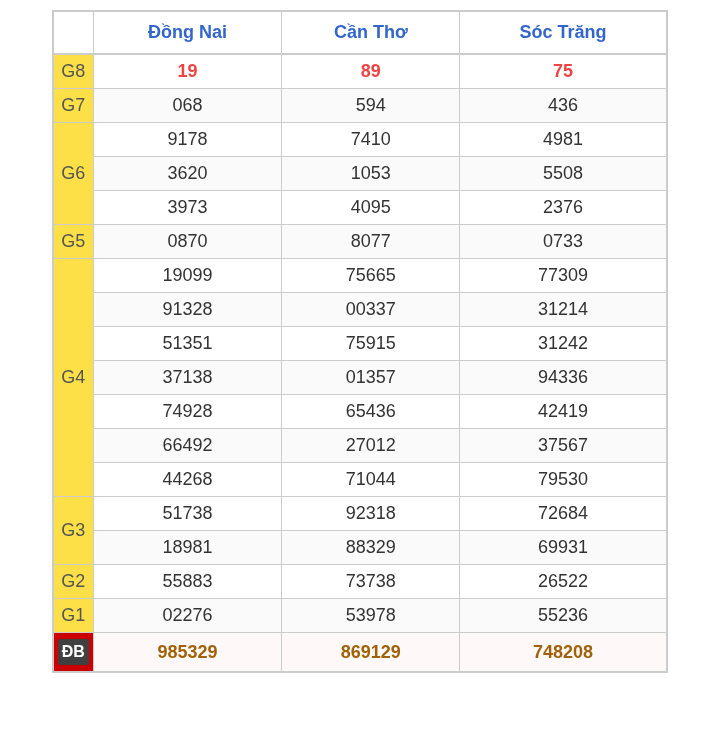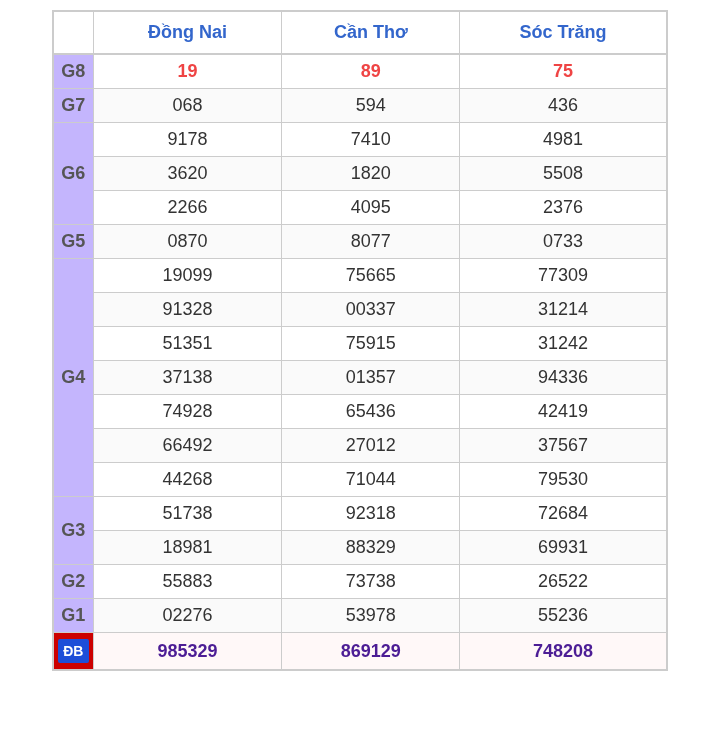--- a/index.html
+++ b/index.html
@@ -24,38 +24,38 @@
     }
     .lottery-table thead th {
       background: #fff;
       color: #3366cc;
       font-weight: bold;
       font-size: 18px;
       padding: 10px 4px;
       border-bottom: 2px solid #ccc;
     }
     .label-cell {
-      background: #c4b5fd;
+      background: #fde047;
       color: #555;
-      font-weight: bold;
+      font-weight: normal;
       font-size: 15px;
       width: 40px;
     }
     .value-cell {
       color: #333;
       font-size: 19px;
       margin-top: 36px;
     }
     .g8-value {
       color: #ef4444;
       font-weight: bold;
       font-size: 26px;
     }
     .special-value {
-      color: #4c1d95;
+      color: #a16207;
       font-weight: bold;
       font-size: 26px;
     }
     .row-stripe {
       background: #fff;
     }
     .row-stripe-alt {
       background: #fafafa;
     }
     .special-row {
@@ -96,25 +96,25 @@
         <td class="value-cell">436</td>
       </tr>
       <tr class="row-stripe">
         <td class="label-cell" rowspan="3">G6</td>
         <td class="value-cell">9178</td>
         <td class="value-cell">7410</td>
         <td class="value-cell">4981</td>
       </tr>
       <tr class="row-stripe-alt">
         <td class="value-cell">3620</td>
-        <td class="value-cell">1820</td>
+        <td class="value-cell">1053</td>
         <td class="value-cell">5508</td>
       </tr>
       <tr class="row-stripe">
-        <td class="value-cell">2266</td>
+        <td class="value-cell">3973</td>
         <td class="value-cell">4095</td>
         <td class="value-cell">2376</td>
       </tr>
       <tr class="row-stripe-alt">
         <td class="label-cell">G5</td>
         <td class="value-cell">0870</td>
         <td class="value-cell">8077</td>
         <td class="value-cell">0733</td>
       </tr>
       <tr class="row-stripe">
@@ -171,20 +171,20 @@
         <td class="value-cell">26522</td>
       </tr>
       <tr class="row-stripe-alt">
         <td class="label-cell">G1</td>
         <td class="value-cell">02276</td>
         <td class="value-cell">53978</td>
         <td class="value-cell">55236</td>
       </tr>
       <tr class="special-row">
         <td class="logo-cell">
-          <div style="background:#1d4ed8;color:#fff;font-size:14px;font-weight:bold;padding:4px 2px;border-radius:2px;">ĐB</div>
+          <div style="background:#404040;color:#fff;font-size:16px;font-weight:bold;padding:4px 2px;border-radius:2px;">ĐB</div>
         </td>
         <td class="special-value">985329</td>
         <td class="special-value">869129</td>
         <td class="special-value">748208</td>
       </tr>
     </tbody>
 </table>
 
 </body></html>

